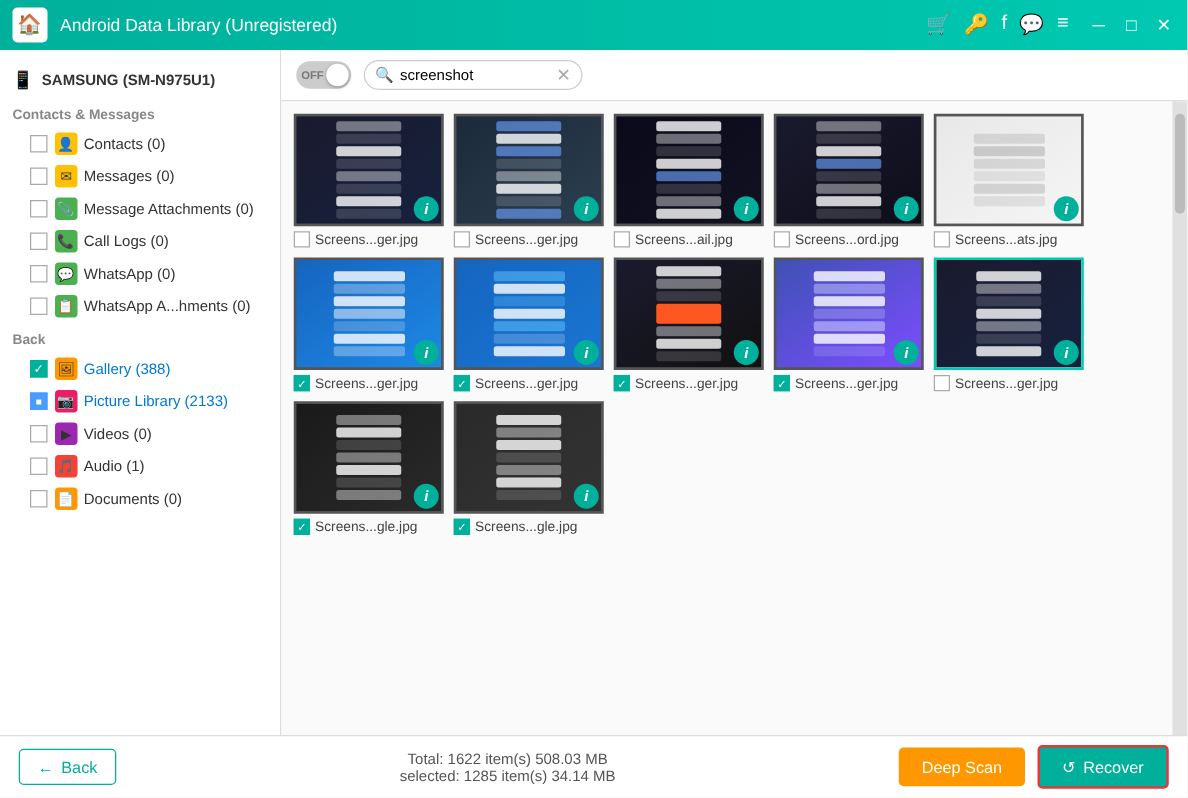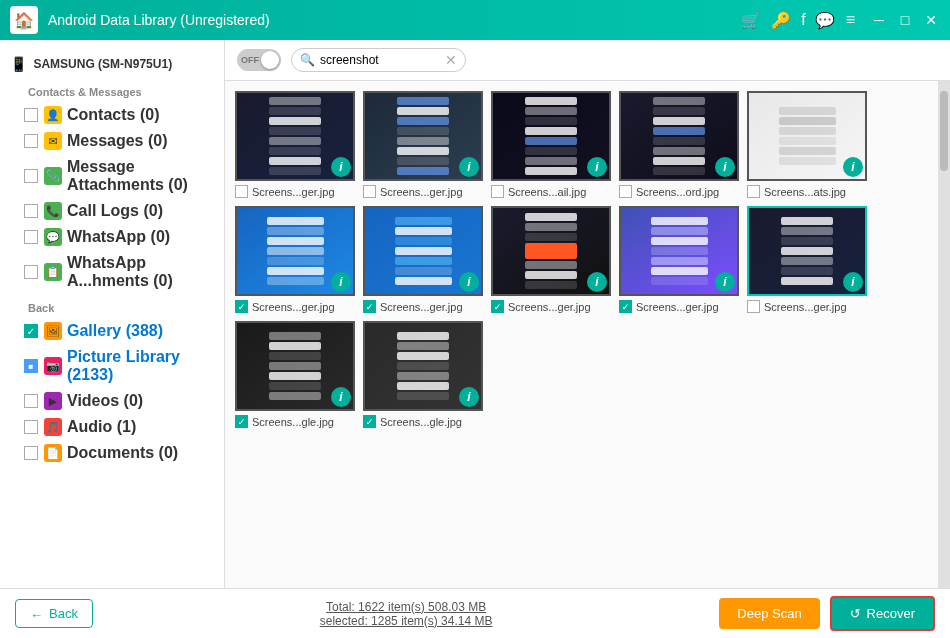--- a/index.html
+++ b/index.html
@@ -72,21 +72,21 @@
       color: #333;
     }
     .device-header .device-icon {
       color: #00b09b;
       margin-right: 6px;
       font-size: 14px;
     }
     .section-label {
       color: #888;
       font-size: 11px;
-      padding: 8px 28px 4px;
+      padding: 8px 10px 4px;
       font-weight: bold;
     }
     .sidebar-item {
       display: flex;
       align-items: center;
       padding: 4px 12px 4px 24px;
       cursor: pointer;
       color: #333;
     }
     .sidebar-item .cb {
@@ -108,21 +108,21 @@
       font-size: 11px;
       flex-shrink: 0;
     }
     .icon-yellow { background: #ffc107; }
     .icon-green { background: #4caf50; }
     .icon-gallery { background: #ff9800; }
     .icon-pic { background: #e91e63; }
     .icon-video { background: #9c27b0; }
     .icon-audio { background: #f44336; }
     .icon-doc { background: #ff9800; }
-    .sidebar-item .label { font-size: 16px; flex: 1; font-weight: bold; }
+    .sidebar-item .label { font-size: 12px; flex: 1; }
     .sidebar-item.active-blue .label { color: #0078d4; }
 
     
     .content-area {
       flex: 1;
       display: flex;
       flex-direction: column;
       background: #fafafa;
     }
 
@@ -294,21 +294,20 @@
       padding: 6px 14px;
       cursor: pointer;
       font-size: 13px;
       background: white;
     }
     .footer-info {
       flex: 1;
       text-align: center;
       font-size: 12px;
       color: #555;
-      text-decoration: underline;
     }
     .deep-scan-btn {
       background: #ff9800;
       color: white;
       border: none;
       border-radius: 4px;
       padding: 8px 18px;
       font-size: 13px;
       cursor: pointer;
     }

